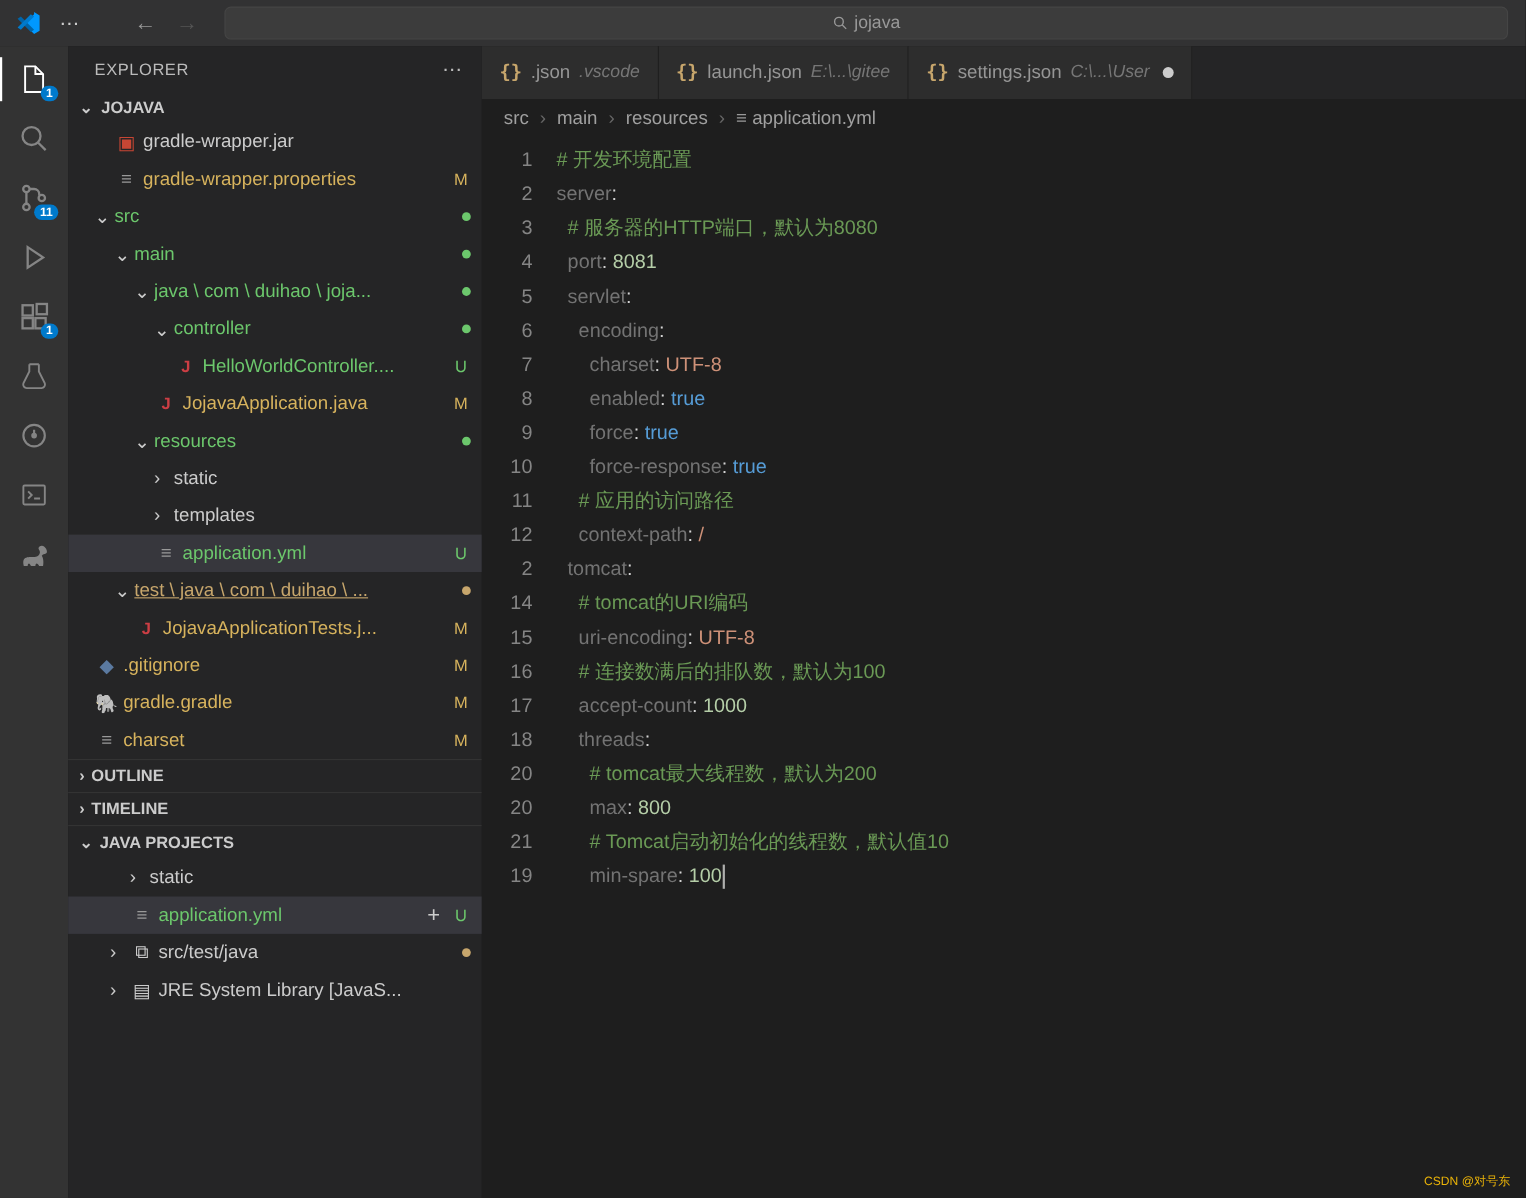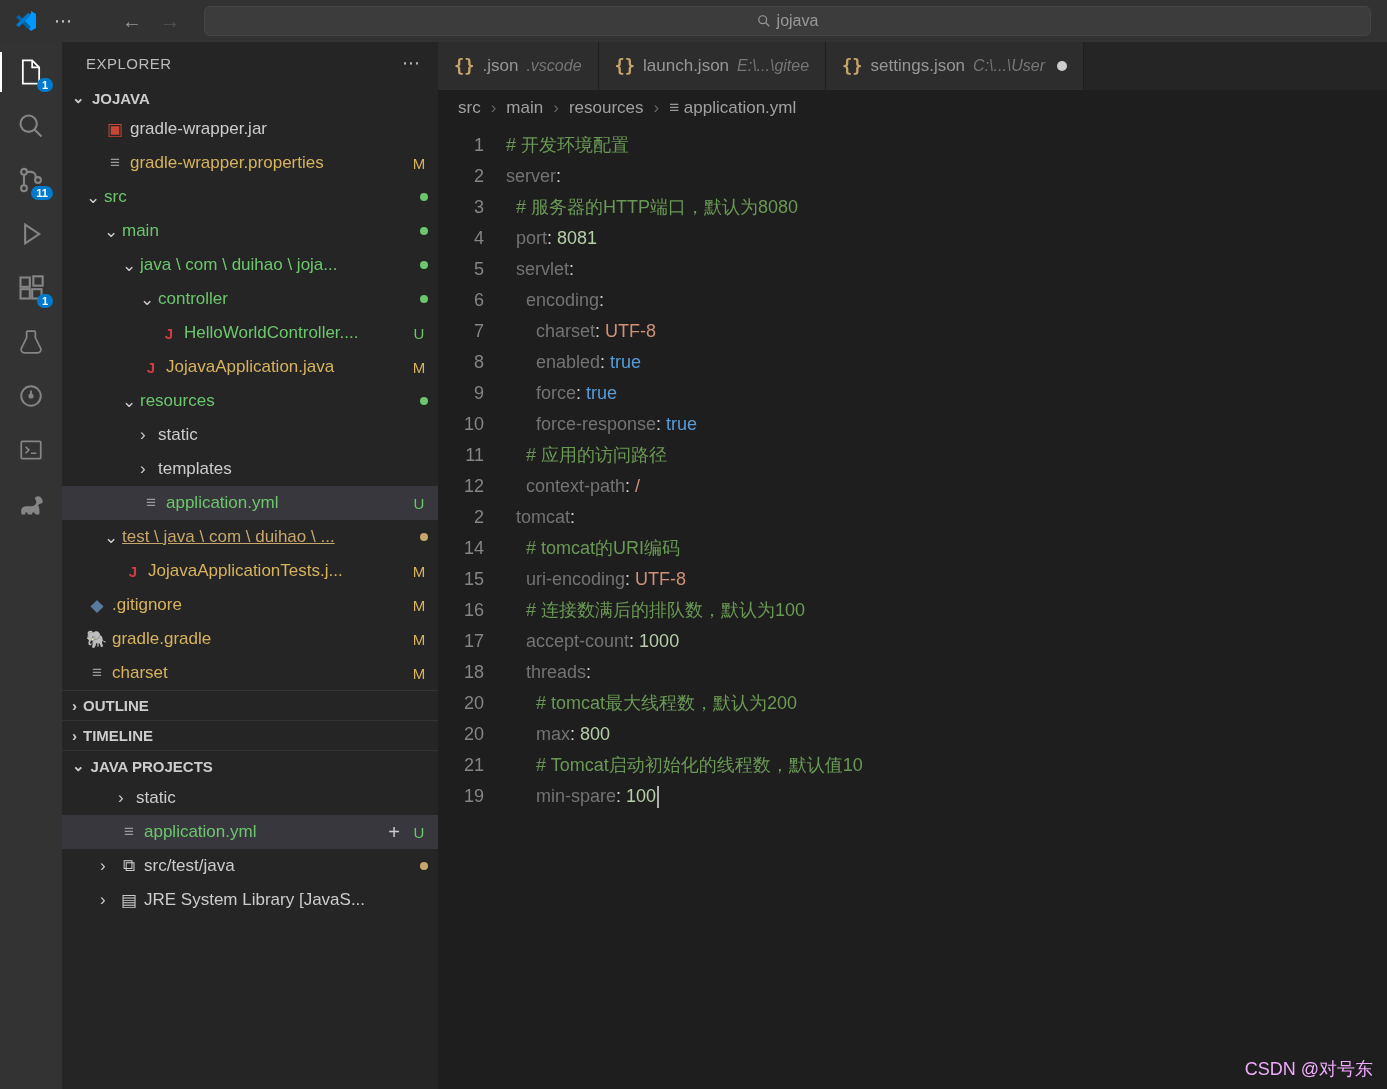--- a/index.html
+++ b/index.html
@@ -55,21 +55,21 @@
 .code-area { flex:1; display:flex; font-family:"Consolas","Courier New",monospace; font-size:18px; line-height:31px; padding-top:4px; }
 .gutter { width:68px; text-align:right; color:#858585; padding-right:22px; }
 .code { flex:1; white-space:pre; color:#d4d4d4; position:relative; }
 .c-comment { color:#6a9955; }
 .c-key { color:#737373; }
 .c-val { color:#ce9178; }
 .c-num { color:#b5cea8; }
 .c-bool { color:#569cd6; }
 .cursor-line { display:inline-block; width:2px; height:22px; background:#aeafad; vertical-align:middle; margin-left:1px;}
 
-.watermark { position:absolute; bottom:8px; right:14px; color:#f0abfc; font-size:18px; }
+.watermark { position:absolute; bottom:8px; right:14px; color:#eab308; font-size:11px; }
 svg { display:block; }
 </style>
 </head>
 <body>
 
 <div class="titlebar">
   <div class="app-icon">
     <svg width="24" height="24" viewBox="0 0 24 24">
         <path fill="#0098ff" d="M17 2l5 3v14l-5 3-9-9 9-9z"></path>
         <path fill="#0065a9" d="M2 8l3-2 12 12-3 2z"></path>

